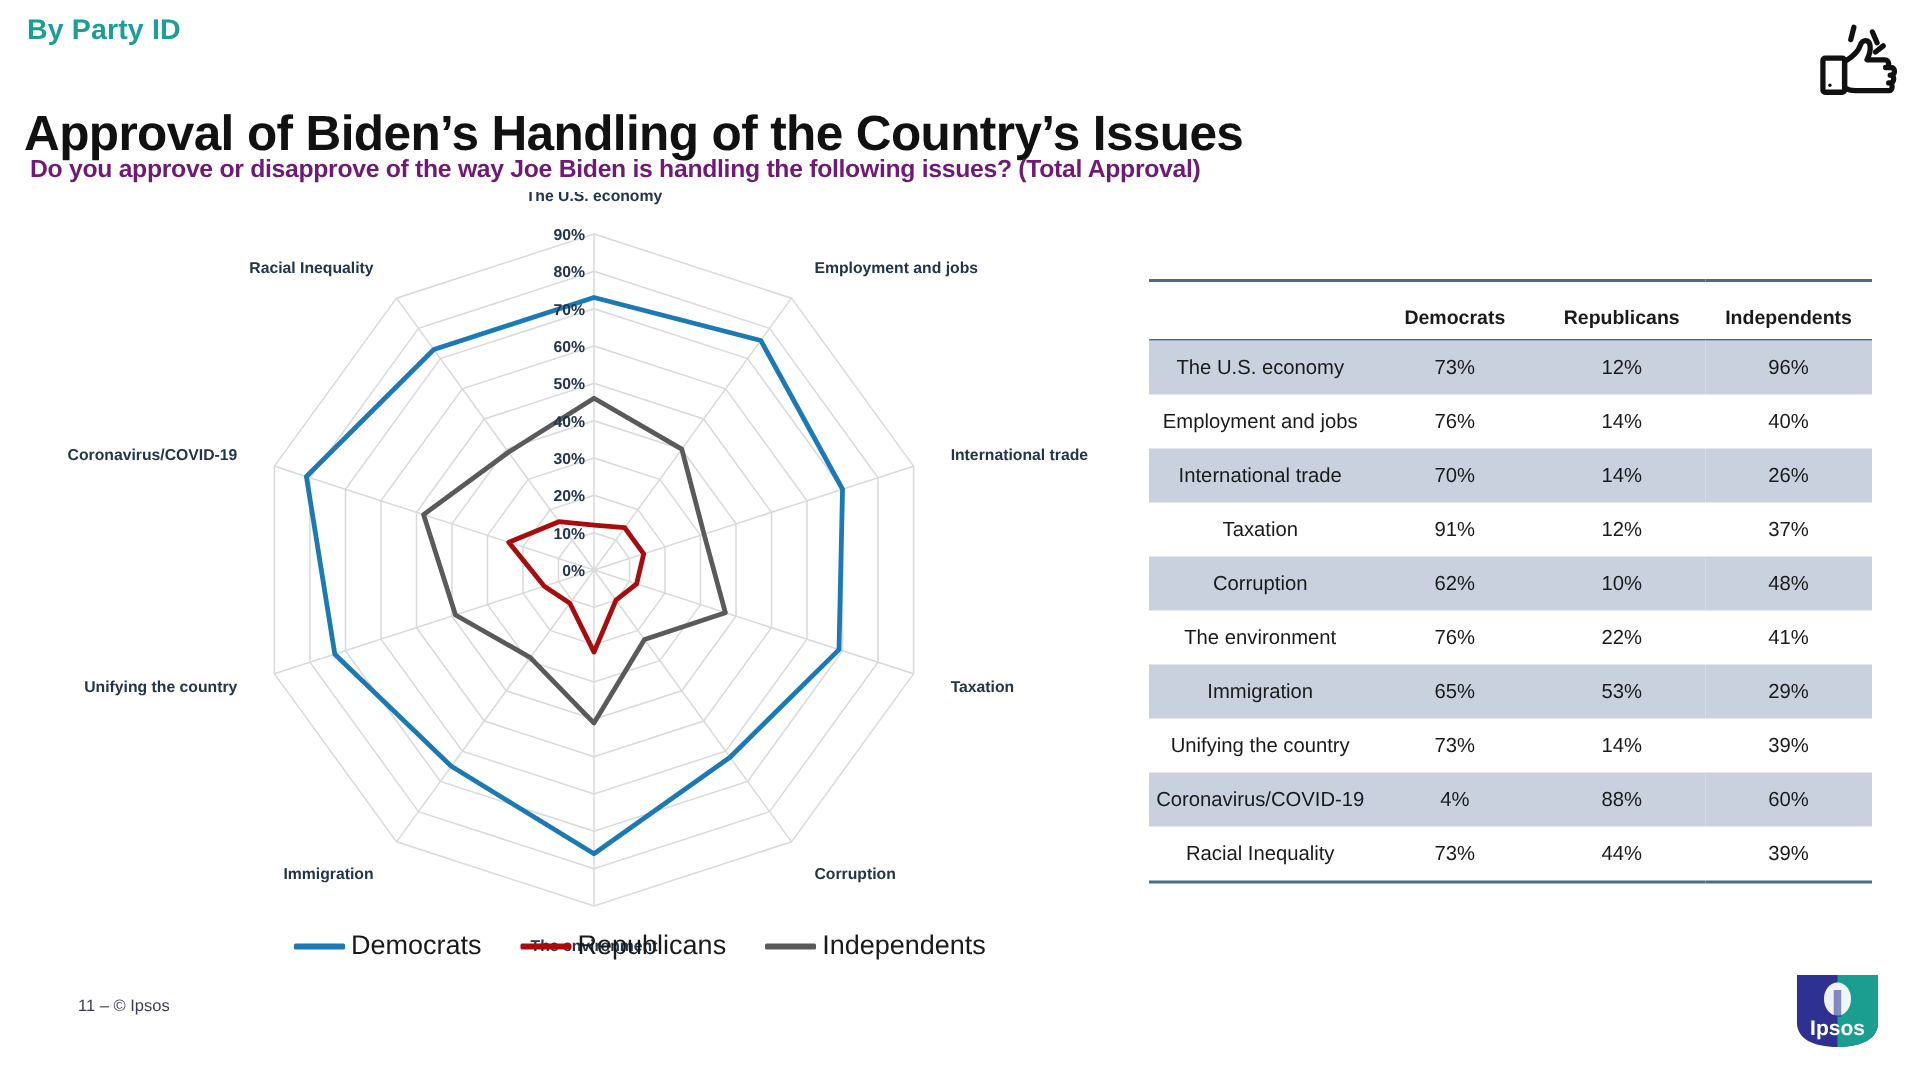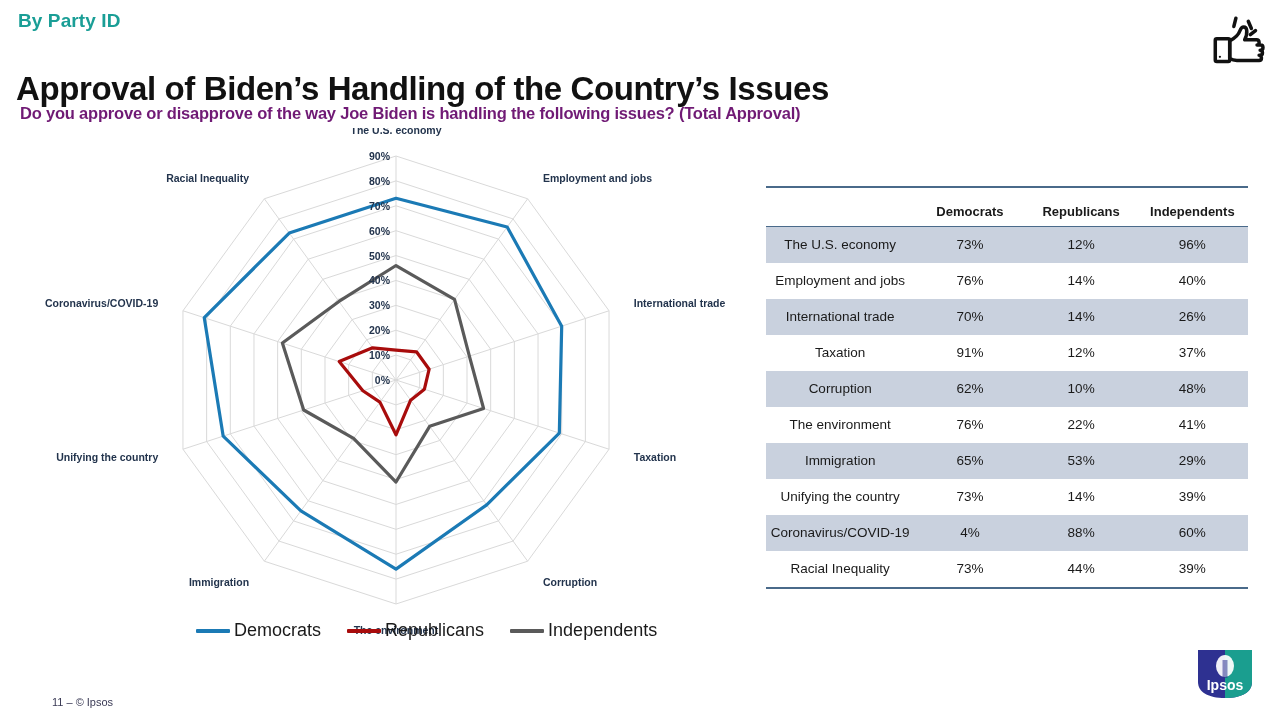--- a/index.html
+++ b/index.html
@@ -165,21 +165,20 @@
   .col-label { width: 148px; }
   .col-val   { width: 111px; }
 
   
   #footer-note {
     position: absolute;
     left: 52px;
     top: 665px;
     font-size: 11px;
     color: #3a3a55;
-    margin-top: 31px;
   }
   #ipsos-logo {
     position: absolute;
     left: 1194px;
     top: 646px;
     width: 62px;
     height: 56px;
   }
 </style>
 </head>

